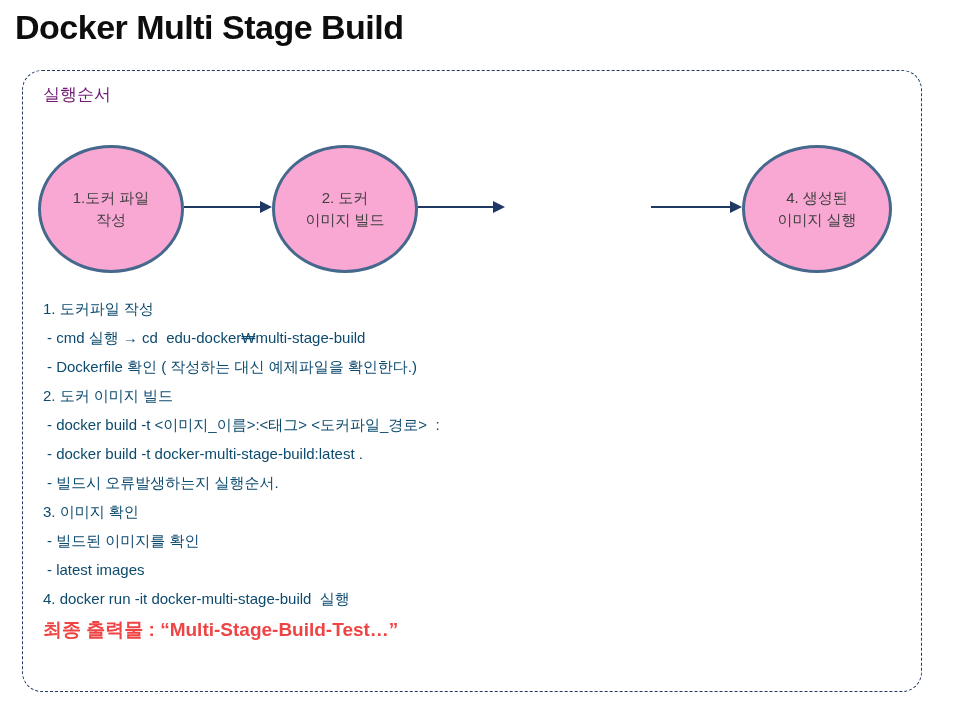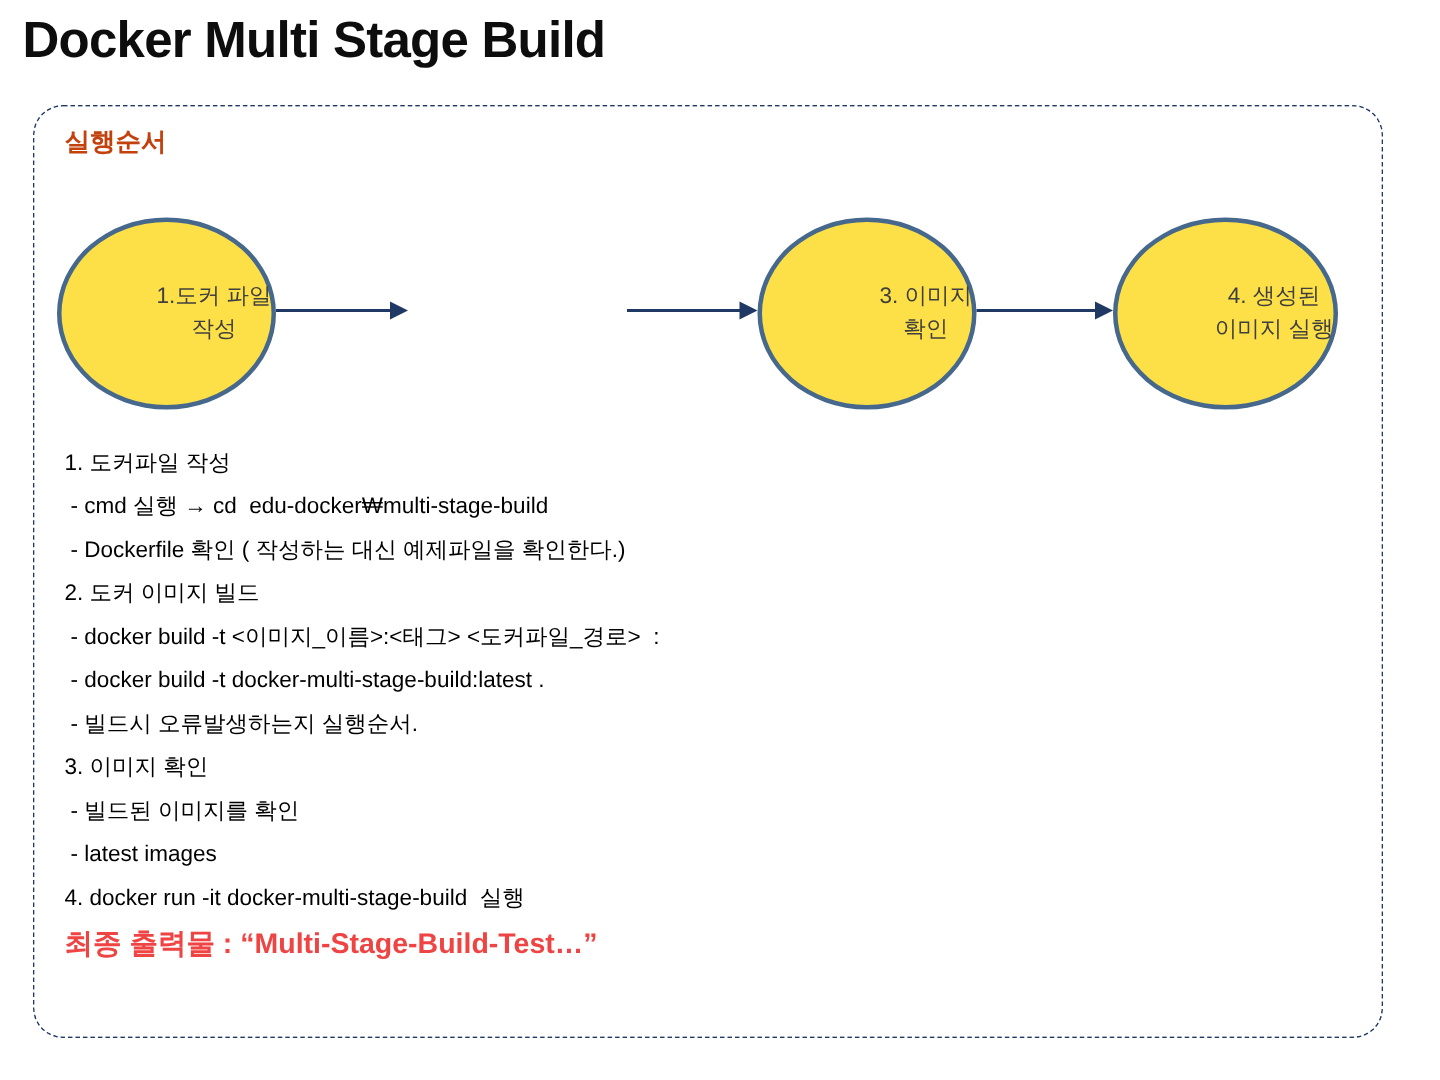--- a/index.html
+++ b/index.html
@@ -34,38 +34,38 @@
     height: 622px;
     border: 1px dashed #1f3864;
     border-radius: 20px;
     box-sizing: border-box;
   }
   .panel-heading {
     position: absolute;
     left: 20px;
     top: 12px;
     font-size: 17px;
-    font-weight: bold;
-    color: #c2410c;
+    font-weight: normal;
+    color: #701a75;
     text-align: right;
   }
   
   .flow { position: absolute; left: 0; top: 0; width: 100%; height: 100%; }
   .ellipse {
     position: absolute;
     top: 74px;
     width: 146px;
     height: 128px;
     border: 3px solid #46688c;
     border-radius: 50%;
-    background: #fde047;
+    background: #f9a8d4;
     box-sizing: border-box;
     display: flex;
     align-items: center;
-    justify-content: flex-end;
+    justify-content: center;
     text-align: center;
   }
   .ellipse-label {
     font-size: 15px;
     line-height: 22px;
     color: #3f3f3f;
     white-space: pre-line;
   }
   .e1 { left: 15px; }
   .e2 { left: 249px; }
@@ -94,21 +94,21 @@
   
   .instructions {
     position: absolute;
     left: 20px;
     top: 223px;
     width: 860px;
   }
   .line {
     font-size: 15px;
     line-height: 29px;
-    color: #000000;
+    color: #0c4a6e;
     white-space: pre-wrap;
   }
   .line.dash { padding-left: 4px; }
   .line.final {
     font-size: 19px;
     font-weight: bold;
     color: #ef4444;
     line-height: 30px;
     margin-top: 2px;
     padding-left: 0;
@@ -124,25 +124,25 @@
   <div class="panel">
 
     <div class="panel-heading">실행순서</div>
 
     <div class="flow">
       <div class="ellipse e1">
         <span class="ellipse-label">1.도커 파일
 작성</span>
       </div>
       <div class="arrow a1"></div>
+      <div class="ellipse e2">
+        <span class="ellipse-label">2. 도커
+이미지 빌드</span>
+      </div>
       <div class="arrow a2"></div>
-      <div class="ellipse e3">
-        <span class="ellipse-label">3. 이미지
-확인</span>
-      </div>
       <div class="arrow a3"></div>
       <div class="ellipse e4">
         <span class="ellipse-label">4. 생성된
 이미지 실행</span>
       </div>
     </div>
 
     <div class="instructions">
       <div class="line">1. 도커파일 작성</div>
       <div class="line dash">- cmd 실행 → cd  edu-docker₩multi-stage-build</div>

